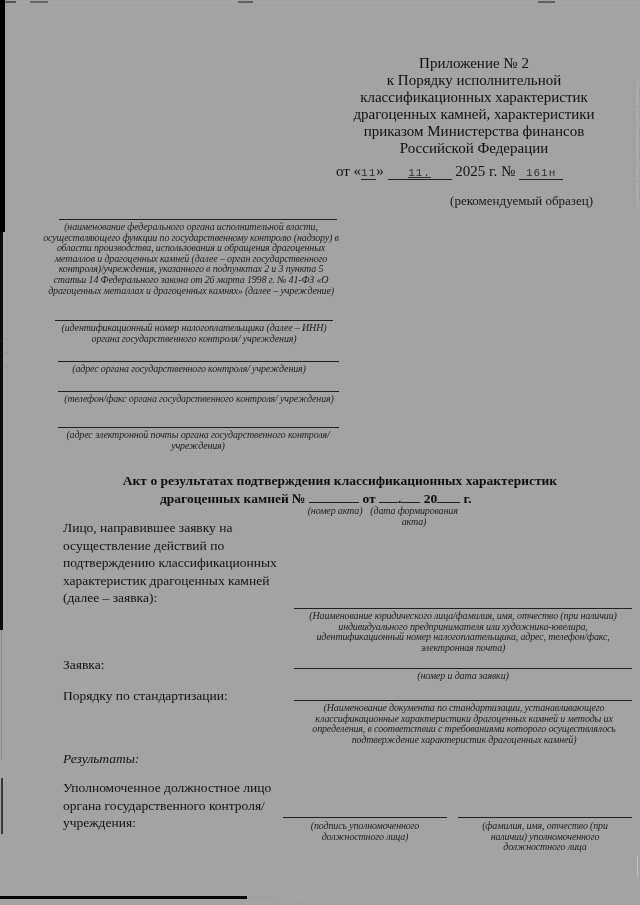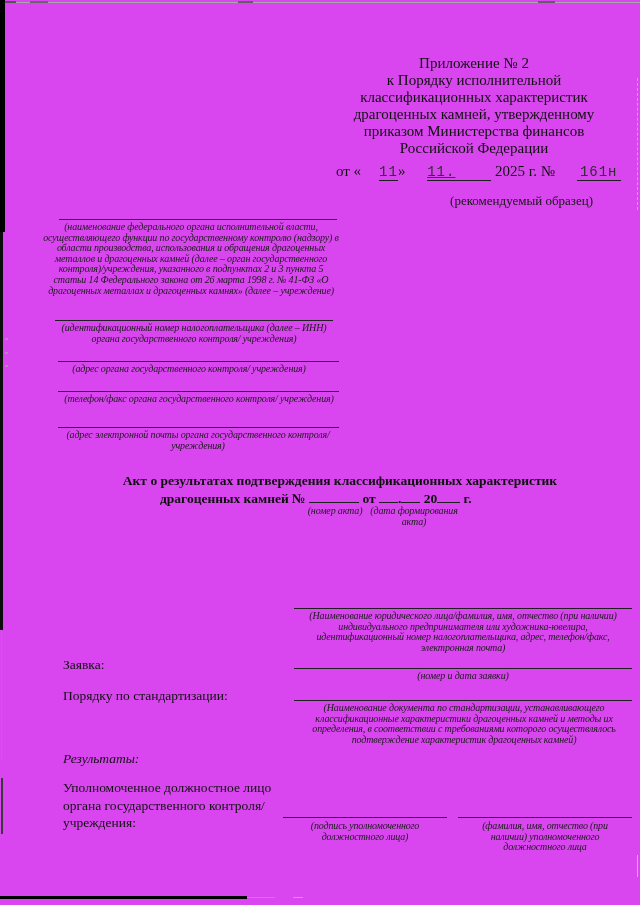--- a/index.html
+++ b/index.html
@@ -1,17 +1,17 @@
 <!DOCTYPE html>
 <html><head>
 <meta charset="utf-8">
 <style>
   html,body{margin:0;padding:0;background:#ffffff;}
   .page{
-    position:relative;width:640px;height:905px;background:#d946ef;
+    position:relative;width:640px;height:905px;background:#a3a3a3;
     font-family:"Liberation Serif",serif;color:#161616;overflow:hidden;
   }
   .abs{position:absolute;}
   
   .hline{position:absolute;height:0;border-top:1.3px solid #1f1f1f;}
   
   .cap{
     position:absolute;font-style:italic;font-size:10px;line-height:10.6px;
     text-align:center;letter-spacing:-0.15px;color:#1b1b1b;
   }
@@ -21,26 +21,26 @@
   .heading{
     position:absolute;left:330px;top:55px;width:288px;text-align:center;
     font-size:15px;line-height:17px;color:#101010;
   }
   .heading span{display:block;}
   .date-line{
     position:absolute;left:336px;top:163px;width:286px;font-size:15px;
     white-space:nowrap;color:#101010;
   }
   .fill{
-    font-family:"Liberation Mono",monospace;font-size:14px;
-    letter-spacing:1px;color:#2e2e2e;margin-left:18px;
+    font-family:"Liberation Mono",monospace;font-size:11px;
+    letter-spacing:1px;color:#2e2e2e;
   }
   .u{border-bottom:1.2px solid #1f1f1f;}
   .month-blank{
-    display:inline-block;width:64px;
+    display:inline-block;width:64px;text-align:center;
     border-bottom:1.2px solid #1f1f1f;
     text-decoration:underline;
   }
   .num-blank{
     display:inline-block;width:44px;text-align:center;
     border-bottom:1.2px solid #1f1f1f;
   }
   .act-line1{
     position:absolute;left:60px;top:473px;width:560px;text-align:center;
     font-weight:bold;font-size:13.5px;color:#0e0e0e;
@@ -79,21 +79,21 @@
   <div class="art" style="left:637px;top:855px;width:1px;height:22px;background:#c0c0c0;"></div>
 
   <div class="art" style="left:0;top:896px;width:247px;height:3px;"></div>
   <div class="art" style="left:247px;top:897px;width:28px;height:1px;background:#9b9b9b;"></div>
   <div class="art" style="left:293px;top:897px;width:10px;height:1px;background:#ababab;"></div>
 
   <div class="heading">
     <span>Приложение № 2</span>
     <span>к Порядку исполнительной</span>
     <span>классификационных характеристик</span>
-    <span>драгоценных камней, утвержденному</span>
+    <span>драгоценных камней, характеристики</span>
     <span>приказом Министерства финансов</span>
     <span>Российской Федерации</span>
   </div>
 
   <div class="date-line">
     <span>от «</span><span class="fill u">11</span><span>»</span>
     <span class="month-blank fill">11.</span>
     <span>2025 г. №</span>
     <span class="num-blank fill">161н</span>
   </div>
@@ -120,20 +120,21 @@
     <span>драгоценных камней №</span>
     <span class="blank" style="width:50px;"></span>
     <span>от</span>
     <span class="blank" style="width:19px;"></span><span>.</span><span class="blank" style="width:19px;"></span>
     <span>20</span><span class="blank" style="width:23px;"></span>
     <span>г.</span>
   </div>
   <div class="cap" style="left:290px;top:506px;width:90px;">(номер акта)</div>
   <div class="cap" style="left:366px;top:506px;width:96px;">(дата формирования акта)</div>
 
+  <div class="lbl" style="left:63px;top:519px;width:218px;">Лицо, направившее заявку на осуществление действий по подтверждению классификационных характеристик драгоценных камней (далее – заявка):</div>
   <div class="hline" style="left:294px;top:608px;width:338px;"></div>
   <div class="cap" style="left:294px;top:611px;width:338px;">(Наименование юридического лица/фамилия, имя, отчество (при наличии) индивидуального предпринимателя или художника-ювелира, идентификационный номер налогоплательщика, адрес, телефон/факс, электронная почта)</div>
 
   <div class="lbl" style="left:63px;top:656px;">Заявка:</div>
   <div class="hline" style="left:294px;top:668px;width:338px;"></div>
   <div class="cap" style="left:294px;top:671px;width:338px;">(номер и дата заявки)</div>
 
   <div class="lbl" style="left:63px;top:687px;">Порядку по стандартизации:</div>
   <div class="hline" style="left:294px;top:700px;width:338px;"></div>
   <div class="cap" style="left:298px;top:703px;width:332px;">(Наименование документа по стандартизации, устанавливающего классификационные характеристики драгоценных камней и методы их определения, в соответствии с требованиями которого осуществлялось подтверждение характеристик драгоценных камней)</div>

